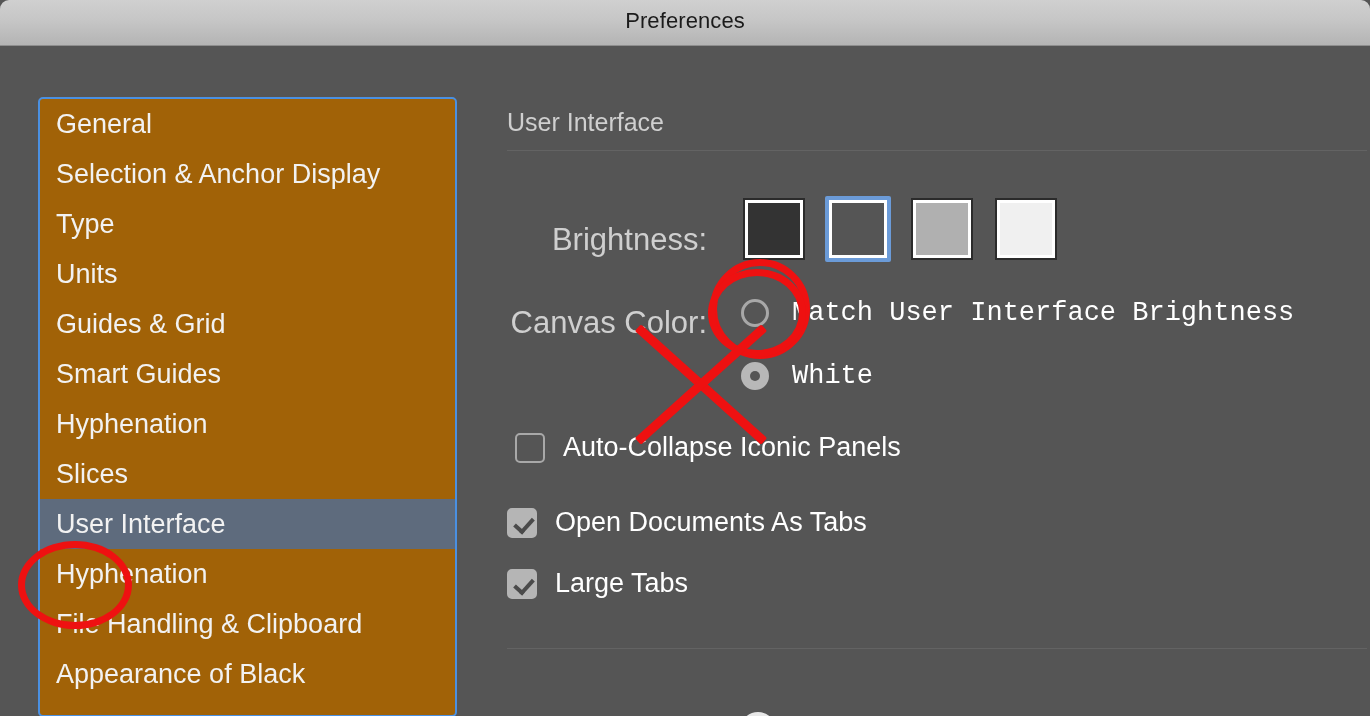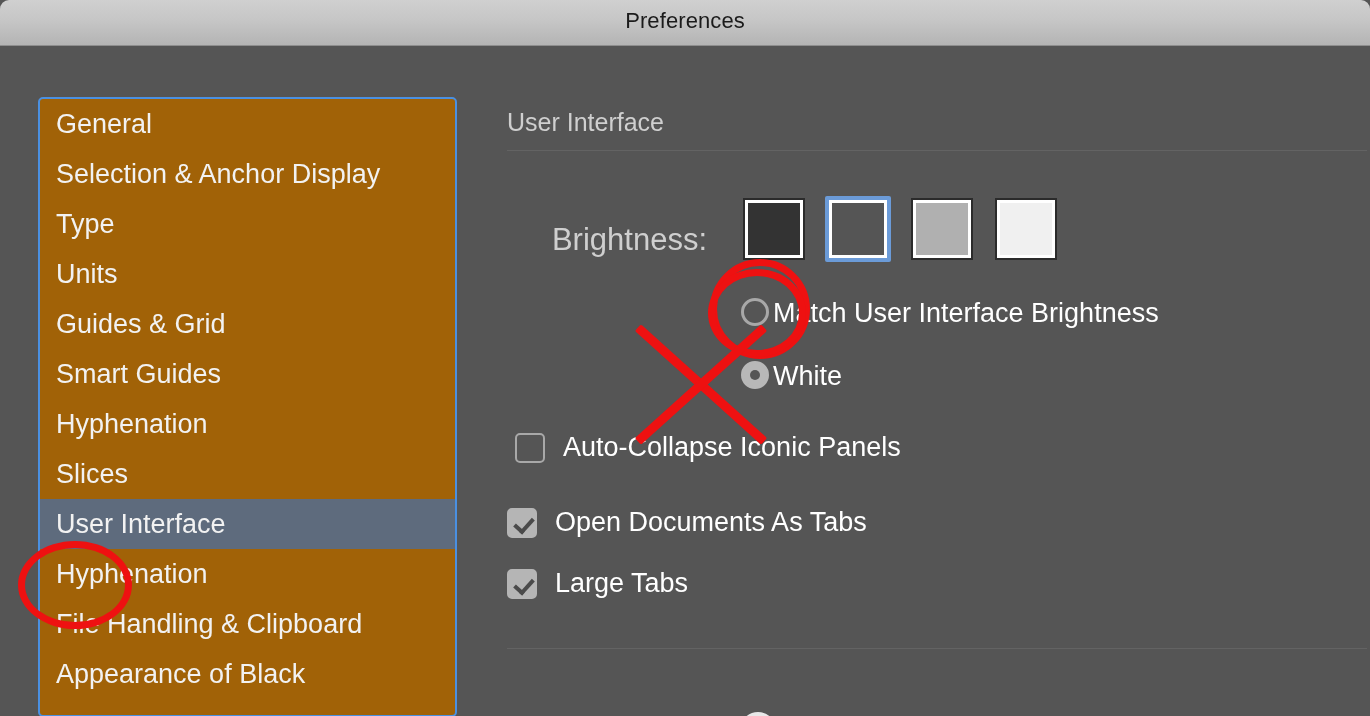--- a/index.html
+++ b/index.html
@@ -129,21 +129,23 @@
     box-sizing: border-box;
   }
   .swatch-wrap.active .swatch {
     outline: none;
   }
 
   
   .radio-line {
     position: absolute;
     display: flex;
-    gap: 4px;
+    align-items: center;
+    gap: 23px;
+    font-family: Liberation Mono, monospace;
   }
   .radio {
     width: 28px;
     height: 28px;
     border-radius: 50%;
     border: 3px solid #a8a8a8;
     box-sizing: border-box;
     background: transparent;
     flex: none;
   }
@@ -293,20 +295,21 @@
         <div class="swatch" style="background:#555555;"></div>
       </div>
       <div class="swatch-wrap">
         <div class="swatch" style="background:#b0b0b0;"></div>
       </div>
       <div class="swatch-wrap">
         <div class="swatch" style="background:#f0f0f0;"></div>
       </div>
     </div>
 
+    <div class="row-label" style="left:31px; top:245px; width:200px;">Canvas Color:</div>
 
     <div class="radio-line" style="left:265px; top:238px;">
       <span class="radio"></span>
       <span class="radio-label">Match User Interface Brightness</span>
     </div>
 
     <div class="radio-line" style="left:265px; top:301px;">
       <span class="radio checked"></span>
       <span class="radio-label">White</span>
     </div>

